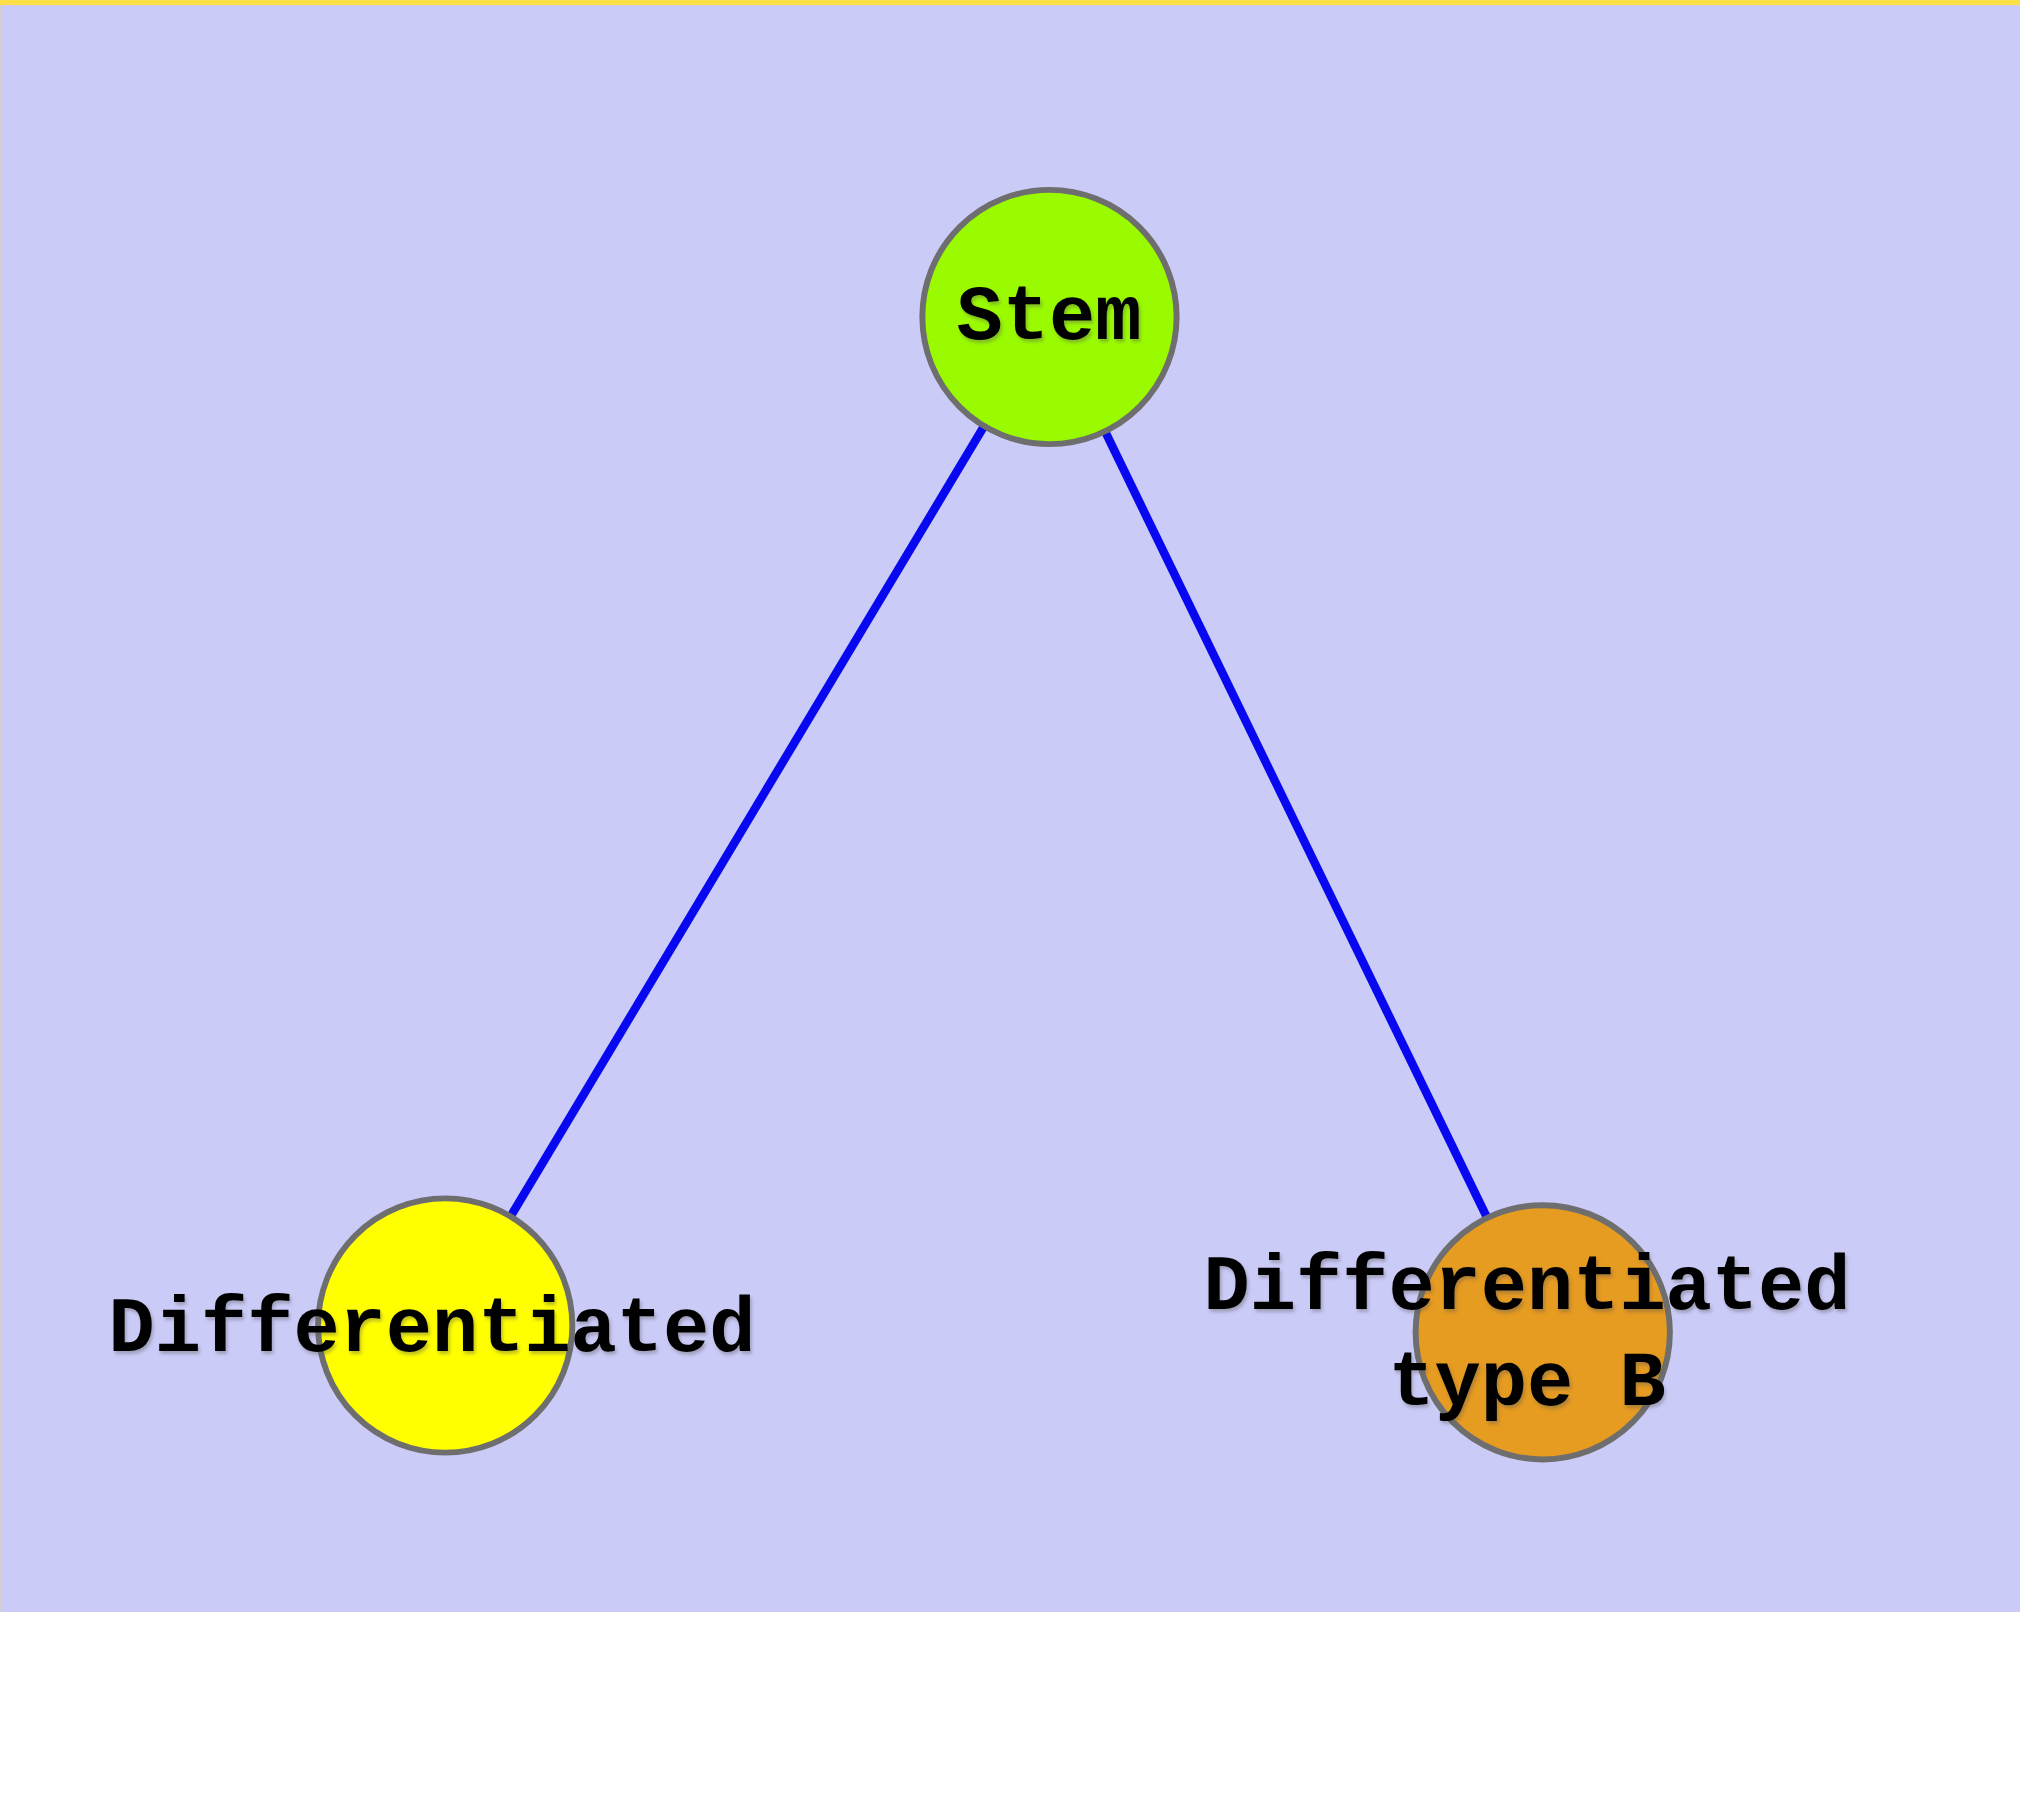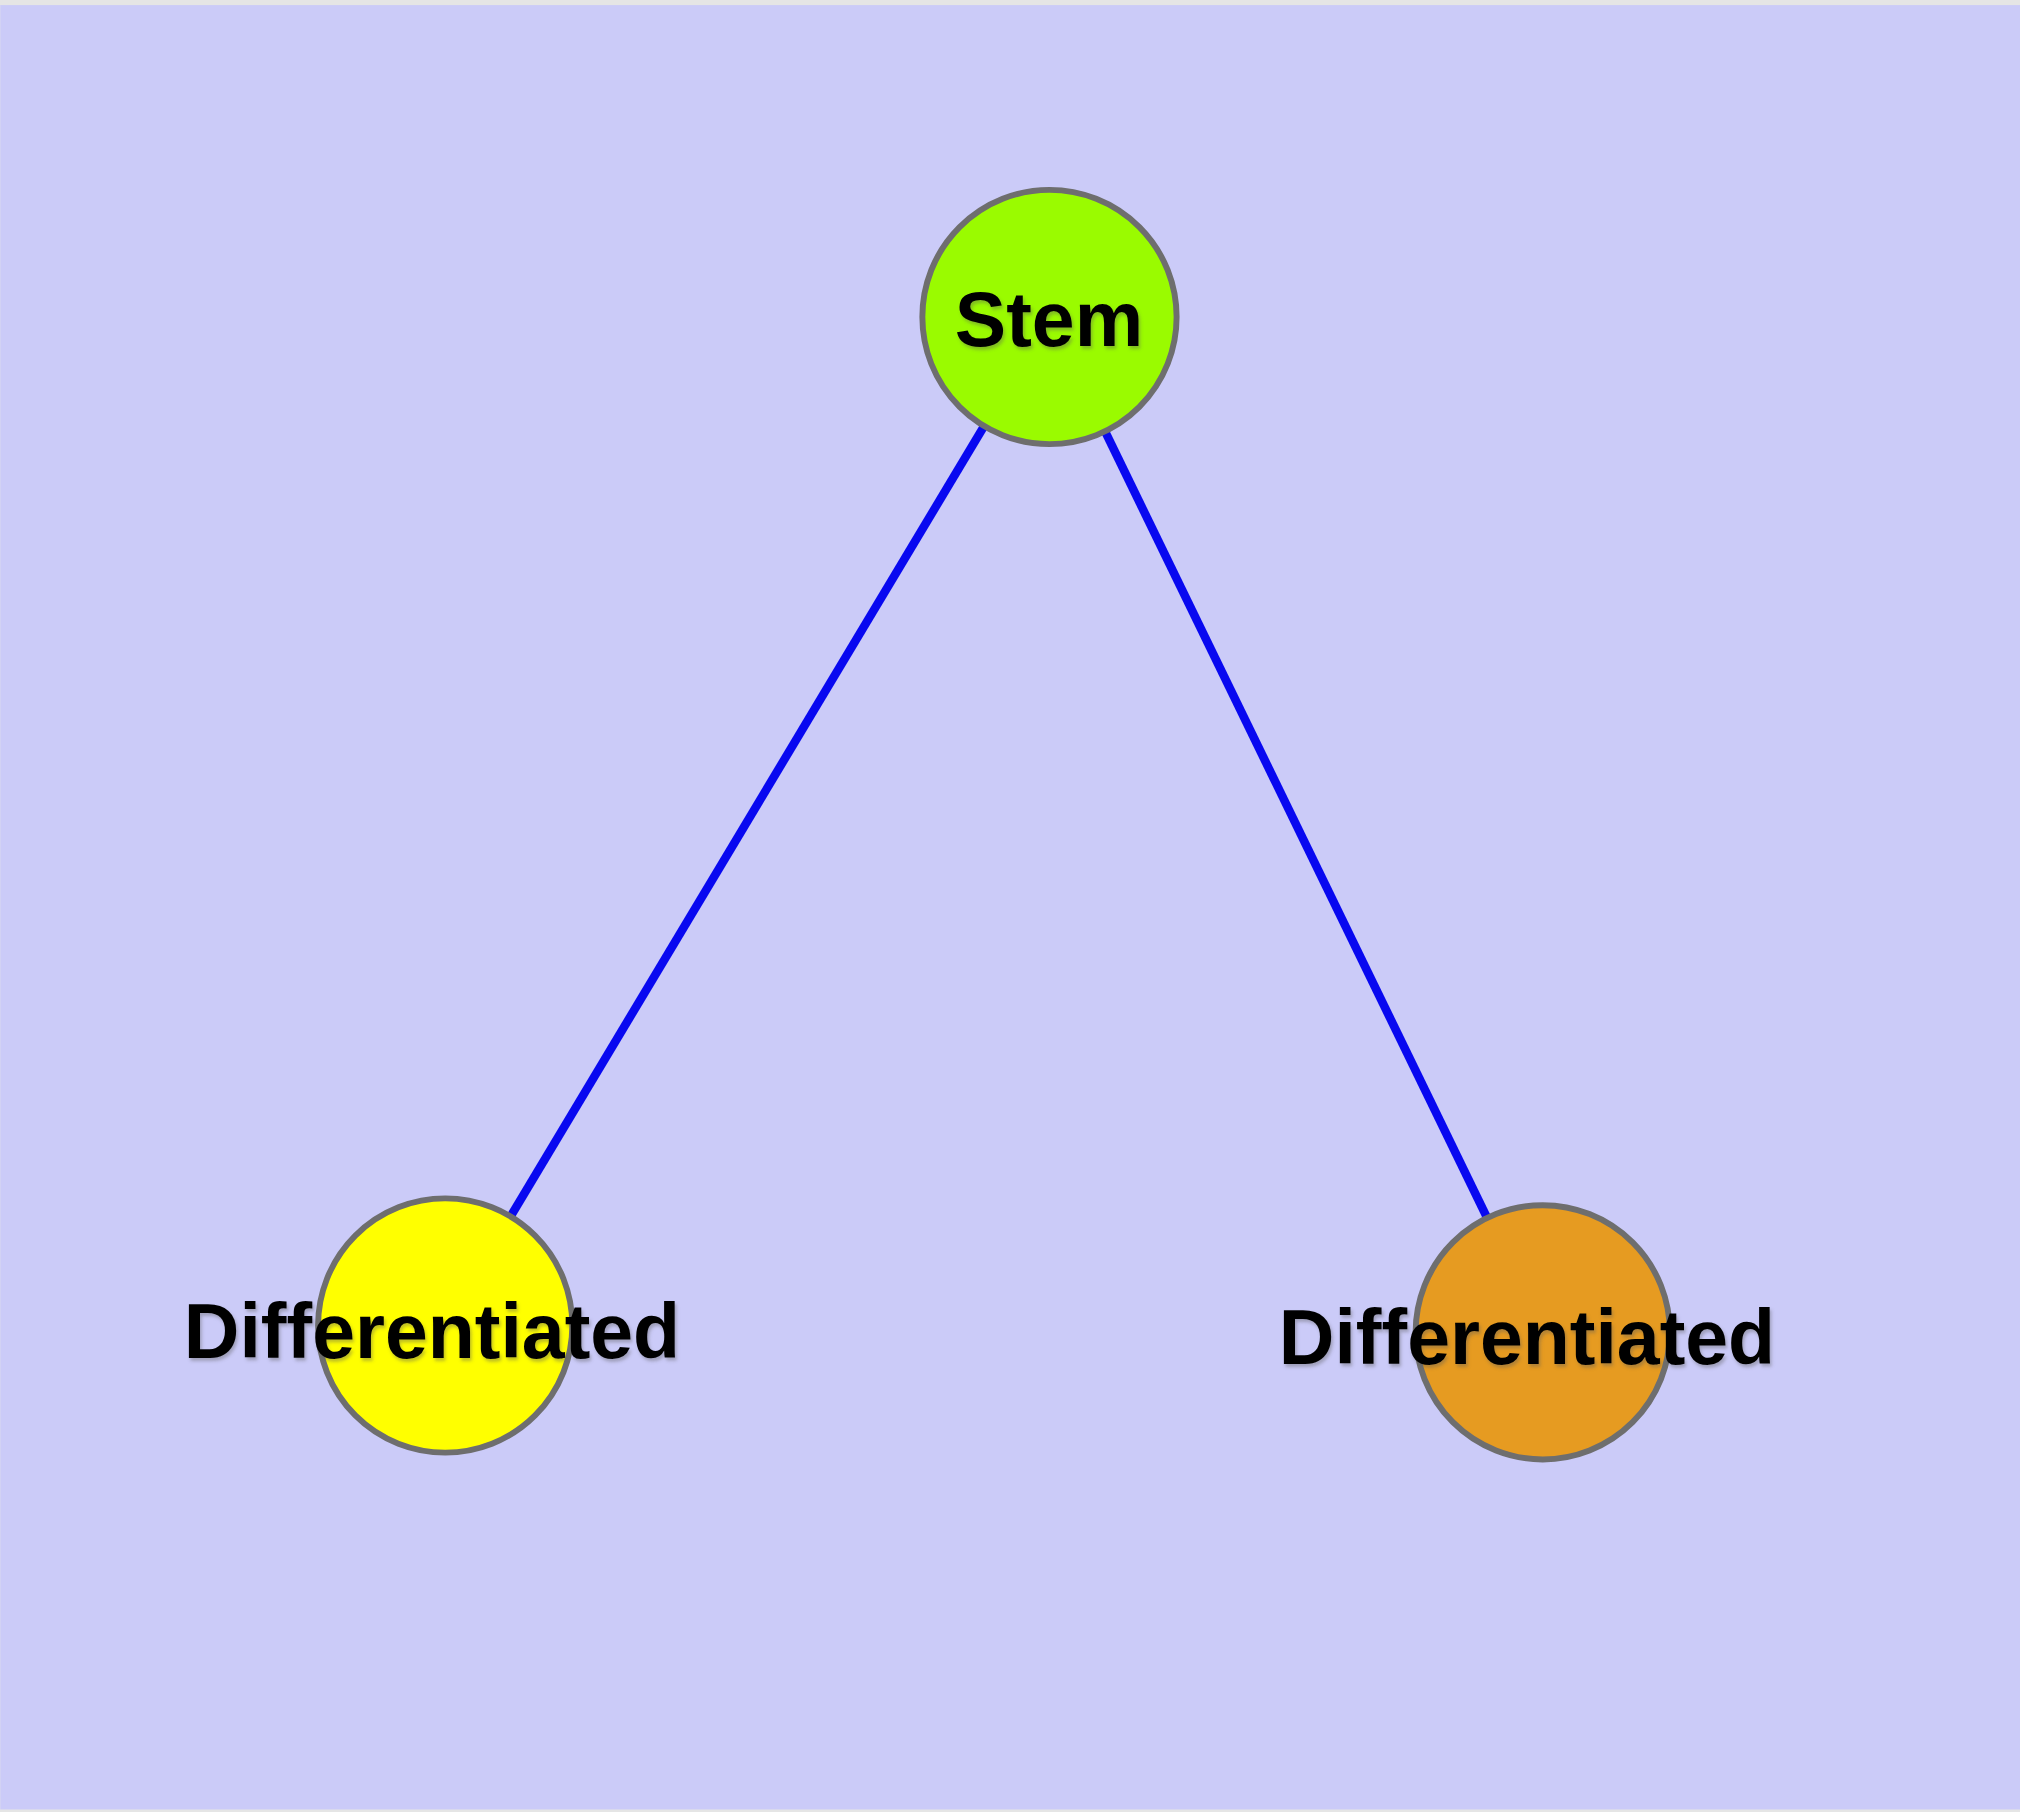--- a/index.html
+++ b/index.html
@@ -3,24 +3,24 @@
 <meta charset="utf-8">
 <style>
   html, body {
     margin: 0;
     padding: 0;
     background: #FFFFFF;
   }
   .canvas {
     position: relative;
     width: 2021px;
-    height: 1812px;
+    height: 1612px;
     overflow: hidden;
-    background: #e5e5e5;
-    font-family: Liberation Sans, sans-serif;
+    background: #fde047;
+    font-family: Liberation Mono, monospace;
   }
   .graph-svg {
     position: absolute;
     left: 0;
     top: 0;
     display: block;
   }
   .edge-line {
     stroke-width: 10px;
     stroke-linecap: butt;
@@ -66,16 +66,17 @@
   <div class="node-label" style="left: 1049px; top: 319px; color: rgb(0, 0, 0);">
     <span class="label-line">Stem</span>
   </div>
 
   <div class="node-label" style="left: 432px; top: 1331px; color: rgb(0, 0, 0);">
     <span class="label-line">Differentiated</span>
   </div>
 
   <div class="node-label" style="left: 1527px; top: 1337px; color: rgb(0, 0, 0);">
     <span class="label-line">Differentiated</span>
+    <span class="label-line">type B</span>
   </div>
 
 </div>
 
 
 </body></html>

